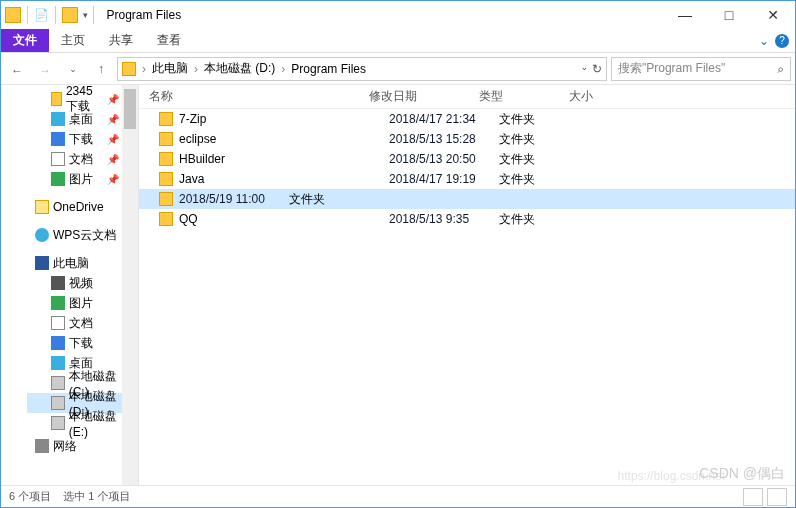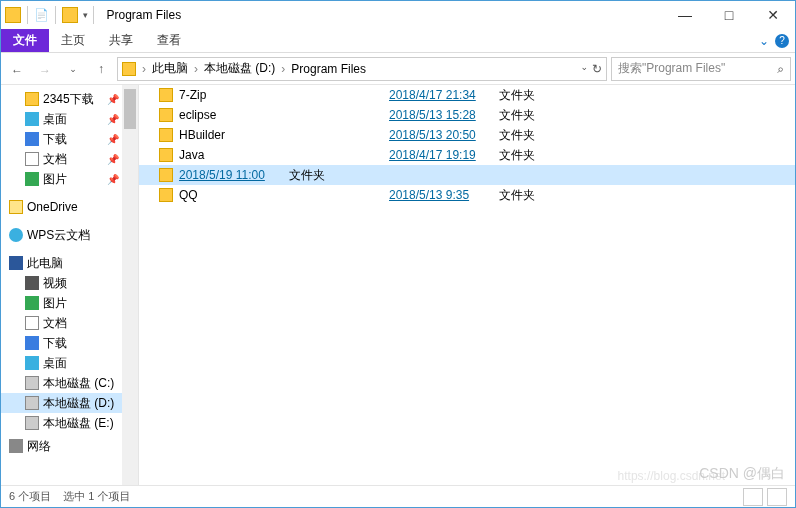--- a/index.html
+++ b/index.html
@@ -22,21 +22,21 @@
 .addrbar .ficon { width: 14px; height: 14px; background: #fec940; border: 1px solid #d9a400; margin-right: 4px; }
 .crumb { padding: 0 4px; }
 .chev { color: #888; padding: 0 2px; }
 .addrbar .end { margin-left: auto; display: flex; gap: 4px; color: #555; }
 .searchbox { width: 180px; height: 24px; border: 1px solid #ccc; display: flex; align-items: center; padding: 0 6px; color: #888; }
 .searchbox .mag { margin-left: auto; color: #555; }
 .main { display: flex; height: 400px; }
 .tree { width: 138px; border-right: 1px solid #e5e5e5; overflow: hidden; padding-top: 4px; position: relative; }
 .tree .scrollb { position: absolute; right: 0; top: 0; width: 16px; height: 100%; background: #f0f0f0; }
 .tree .thumb { position: absolute; right: 2px; top: 4px; width: 12px; height: 40px; background: #c2c2c2; }
-.titem { display: flex; align-items: center; height: 20px; padding-left: 8px; gap: 4px; }
+.titem { display: flex; align-items: center; height: 20px; padding-left: 8px; gap: 4px; margin-left: 26px; }
 .titem.lvl1 { padding-left: 24px; }
 .titem.sel { background: #cde8ff; }
 .ticon { width: 14px; height: 14px; }
 .ticon.folder { background: #fec940; border: 1px solid #d9a400; }
 .ticon.desk { background: #3ab0e0; }
 .ticon.dl { background: #3a7de0; }
 .ticon.doc { background: #fff; border: 1px solid #888; }
 .ticon.pic { background: #34a853; }
 .ticon.onedrive { background: #fff; border: 1px solid #d9a400; background: #ffe58a; }
 .ticon.cloud { background: #3ab0e0; border-radius: 50%; }
@@ -47,21 +47,21 @@
 .ticon.drive { background: #ccc; border: 1px solid #888; }
 .ticon.net { background: #888; }
 .pin { margin-left: auto; margin-right: 18px; color: #888; font-size: 10px; }
 .spacer { height: 8px; }
 .list { flex: 1; position: relative; }
 .cols { display: flex; height: 24px; align-items: center; border-bottom: 1px solid #eee; color: #555; padding-left: 10px; }
 .cols .c1 { width: 220px; } .cols .c2 { width: 110px; } .cols .c3 { width: 90px; } .cols .c4 { width: 60px; }
 .row { display: flex; height: 20px; align-items: center; padding-left: 20px; }
 .row.sel { background: #cde8ff; }
 .row .ic { width: 14px; height: 14px; background: #fec940; border: 1px solid #d9a400; margin-right: 6px; }
-.row .c1 { width: 210px; } .row .c2 { width: 110px; color: #0369a1; text-decoration: underline; } .row .c3 { width: 90px; color: #000000; }
+.row .c1 { width: 210px; } .row .c2 { width: 110px; color: #0f172a; } .row .c3 { width: 90px; color: #000000; }
 .status { position: absolute; bottom: 0; left: 0; right: 0; height: 22px; border-top: 1px solid #e5e5e5; display: flex; align-items: center; padding: 0 8px; gap: 12px; font-size: 11px; color: #555; }
 .status .r { margin-left: auto; display: flex; gap: 4px; }
 .status .vbtn { width: 20px; height: 18px; border: 1px solid #ccc; }
 .watermark { position: absolute; right: 10px; bottom: 24px; color: #ccc; font-size: 14px; }
 .wm2 { position: absolute; right: 70px; bottom: 24px; color: #e5e5e5; font-size: 12px; margin-top: 12px; }
 </style>
 </head>
 <body>
 
 <div class="titlebar">
@@ -193,20 +193,26 @@
       </div>
       <div class="spacer" style="height: 3px;"></div>
       <div class="titem">
         <span class="ticon net"></span>
         <span>网络</span>
       </div>
       <div class="scrollb"></div>
     <div class="thumb"></div>
   </div>
   <div class="list">
+    <div class="cols">
+      <div class="c1">名称</div>
+      <div class="c2">修改日期</div>
+      <div class="c3">类型</div>
+      <div class="c4">大小</div>
+    </div>
     <div id="rows">
         <div class="row">
           <span class="ic"></span>
           <span class="c1">7-Zip</span>
           <span class="c2">2018/4/17 21:34</span>
           <span class="c3">文件夹</span>
         </div>
         <div class="row">
           <span class="ic"></span>
           <span class="c1">eclipse</span>

